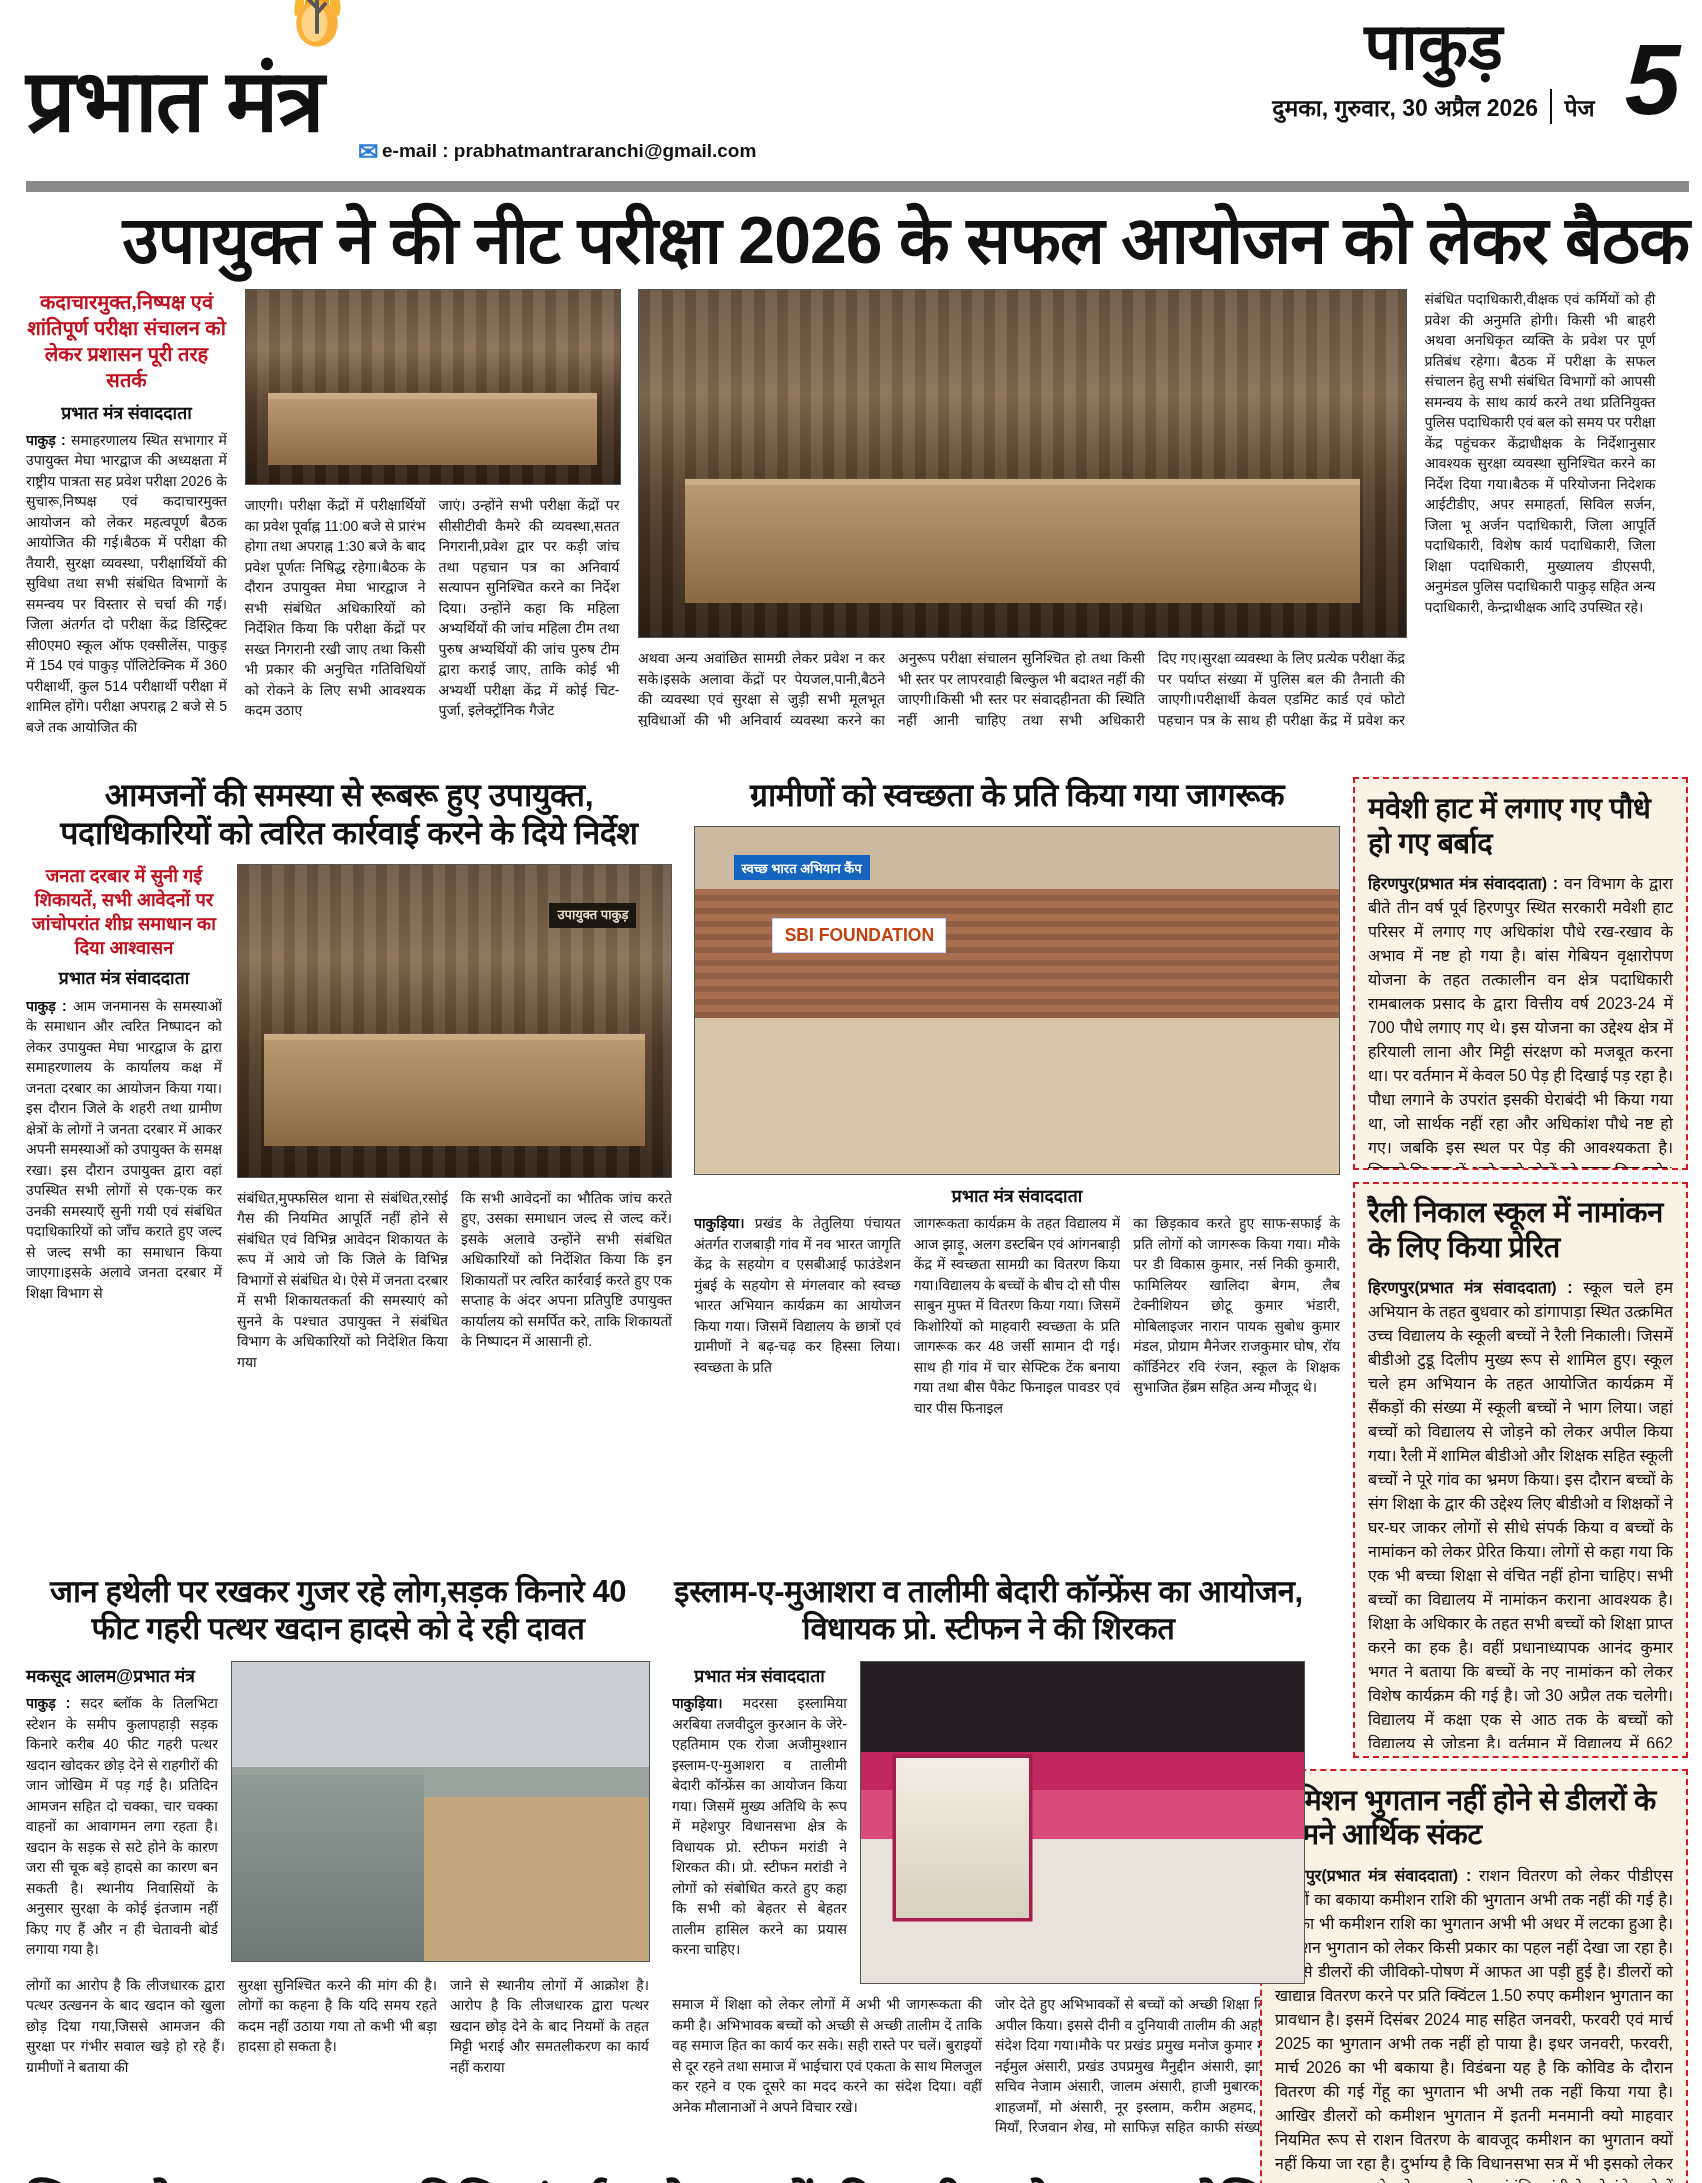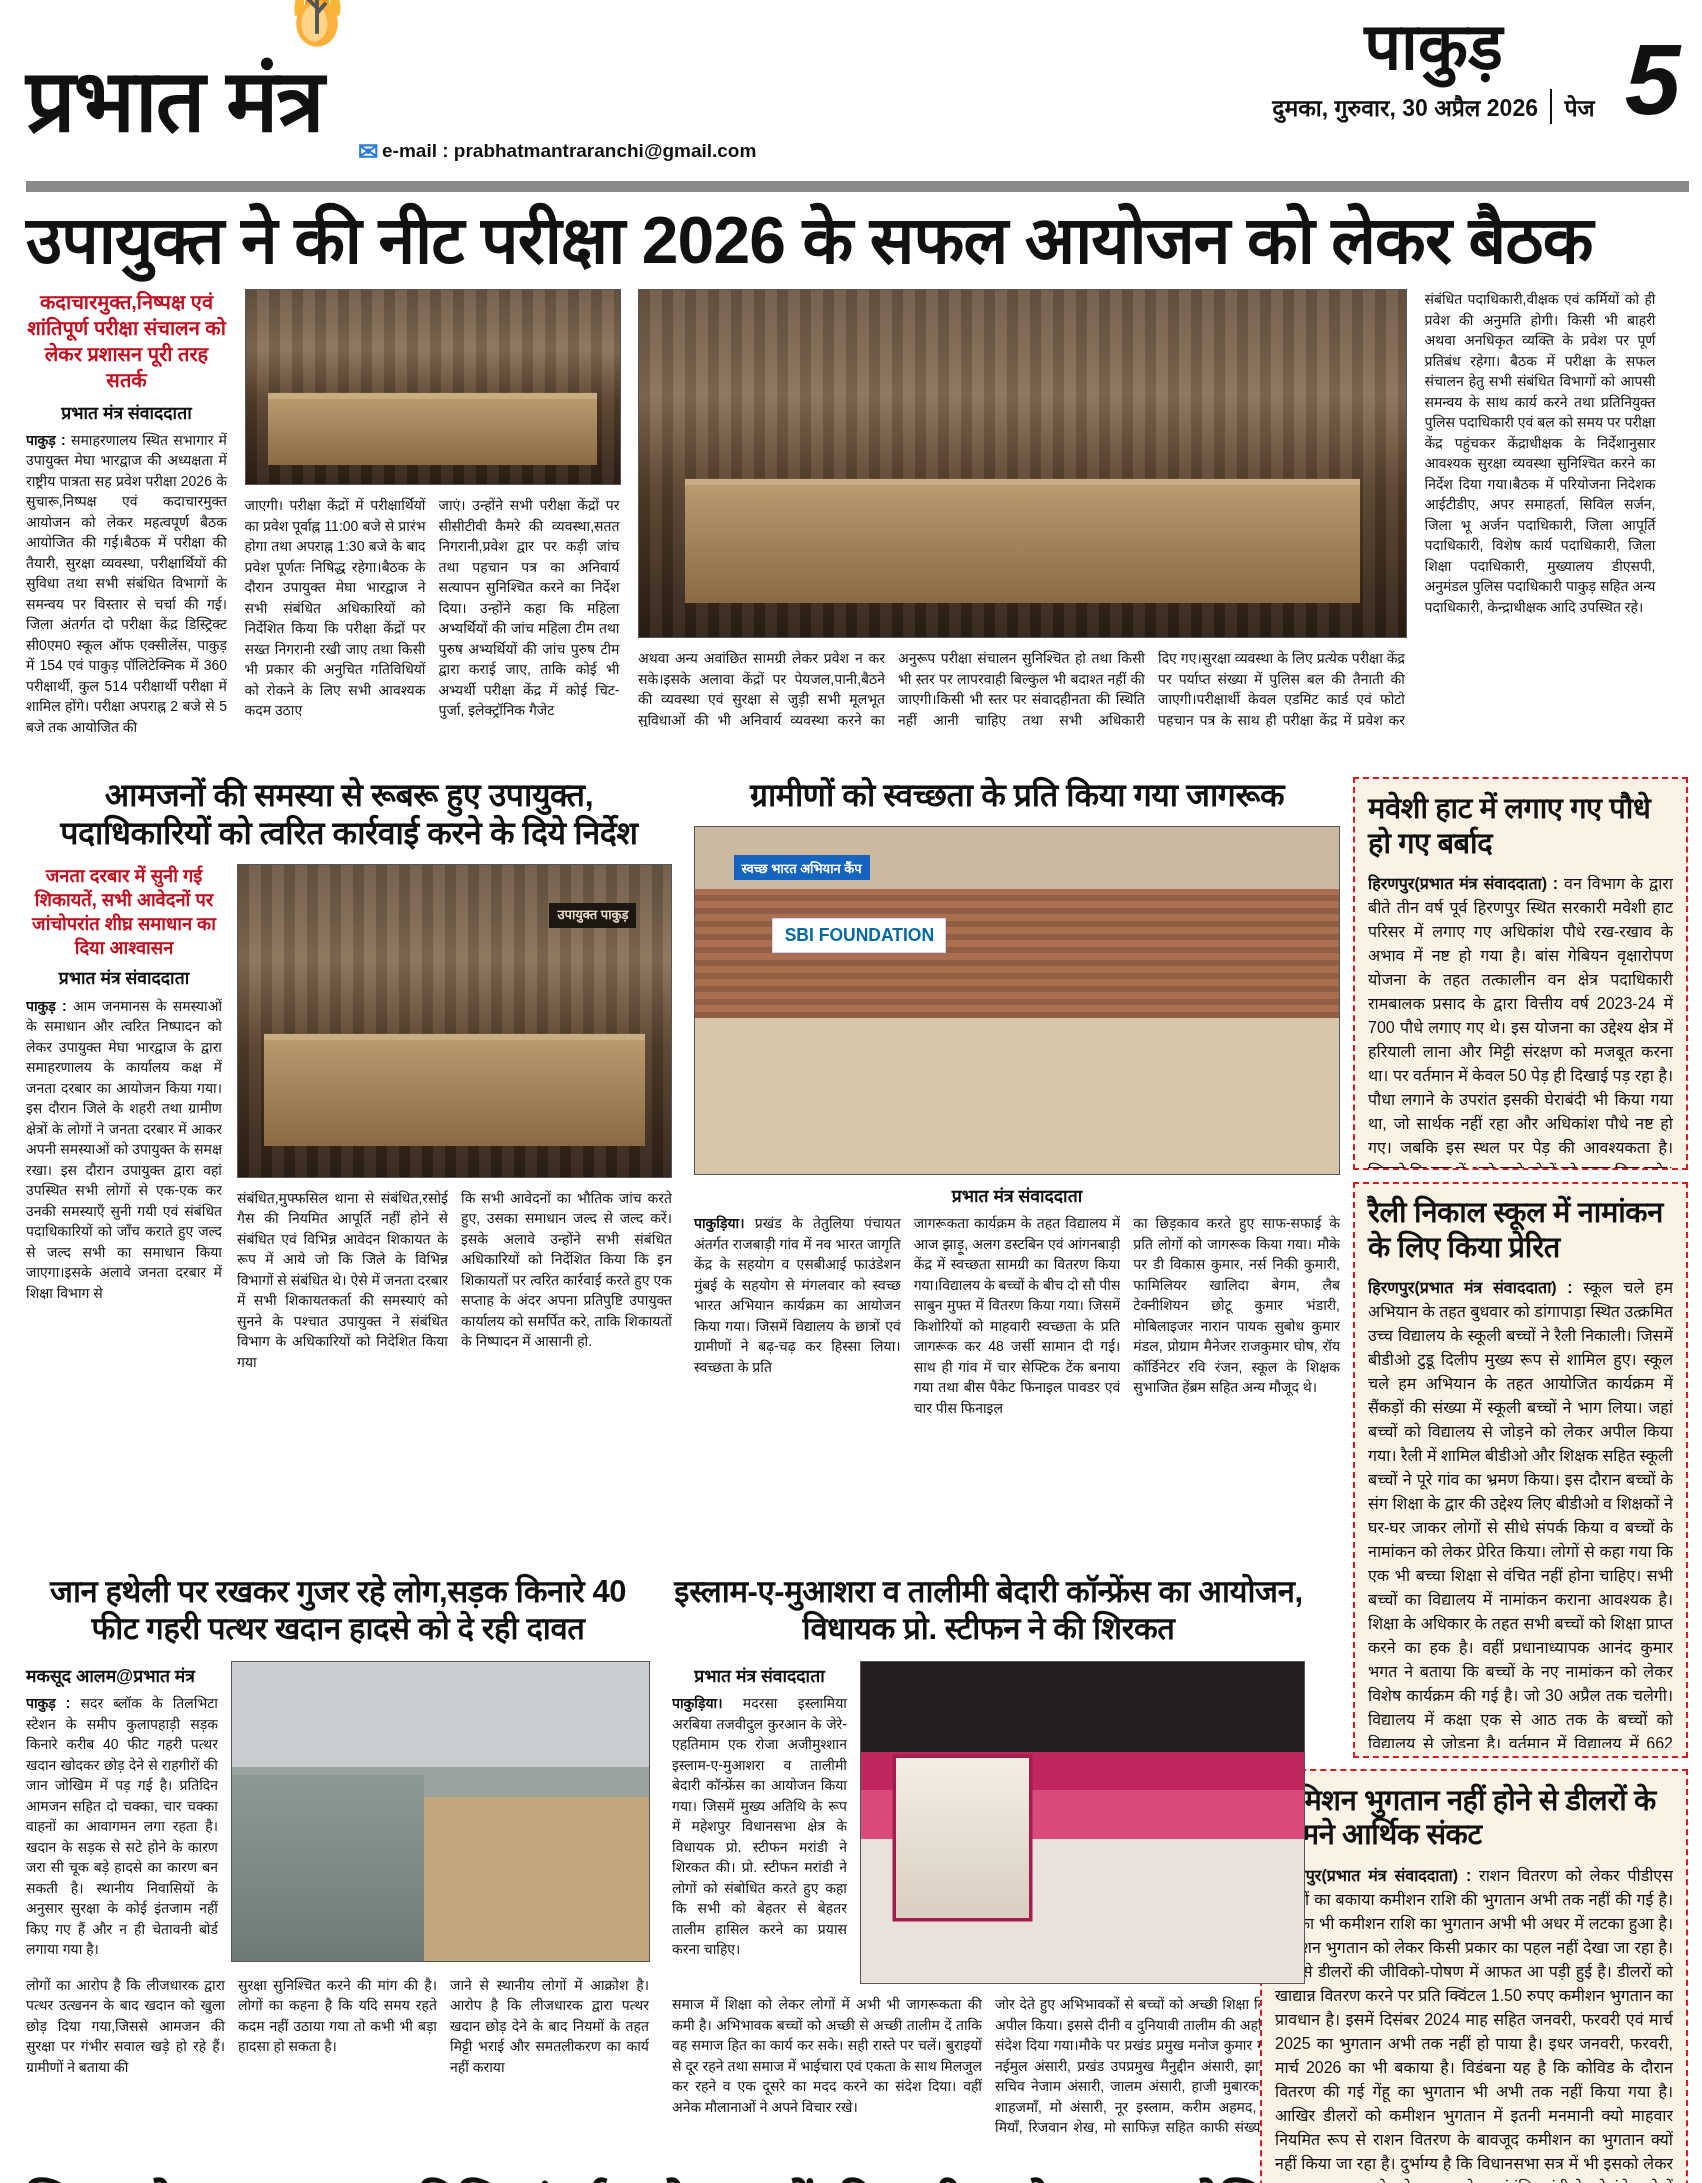--- a/index.html
+++ b/index.html
@@ -20,21 +20,21 @@
   .email-line{position:absolute;left:332px;bottom:8.7px;font-size:19px;font-weight:700;white-space:nowrap}
   .email-line .env{color:#2d7dd2;font-size:24.5px;vertical-align:middle;margin-right:3.5px}
   .mast-right{margin-left:auto;display:flex;align-items:flex-end;gap:30px;padding-right:8.7px}
   .edition-block{text-align:center}
   .edition-name{font-size:65px;font-weight:800;line-height:1.05}
   .date-row{display:flex;align-items:center;gap:12.2px;font-size:23px;font-weight:700;margin-top:7.9px}
   .vbar{width:2.2px;height:35px;background:#111}
   .page-num{font-size:100px;font-weight:800;line-height:.9;font-style:italic}
   .mast-rule{height:11.4px;background:#8a8a8a;margin:6.1px 0 11.4px 0}
   
-  .h1{font-size:66px;font-weight:800;text-align:left;line-height:1.1;letter-spacing:-0.9px}
+  .h1{font-size:66px;font-weight:800;text-align:right;line-height:1.1;letter-spacing:-0.9px}
   .h2{font-weight:800;text-align:center;line-height:1.18;letter-spacing:-0.4px}
   .red-sub{color:var(--red);font-weight:700;text-align:center;font-size:20px;line-height:1.3;margin-bottom:6.1px}
   .byline{font-weight:700;text-align:center;font-size:17.5px;margin:2.6px 0 6.1px}
   .bodytxt{font-size:14px;line-height:20.5px;text-align:justify;overflow:hidden}
   .loc{font-weight:800}
   .col{overflow:hidden}
   .photo{position:relative;border:0.9px solid #555;overflow:hidden}
   .row{display:flex;gap:var(--gut)}
   
   .wood{background:
@@ -47,21 +47,21 @@
   .village:before{content:"";position:absolute;left:0;right:0;top:18%;height:37%;
     background:repeating-linear-gradient(0deg,rgba(0,0,0,.15) 0 6.1px,transparent 6.1px 13px)}
   .quarry{background:linear-gradient(180deg,#c9cdd1 0 35%,#9aa49e 35% 45%,#c2a77c 45% 100%)}
   .quarry:before{content:"";position:absolute;left:0;top:38%;width:46%;height:62%;
     background:linear-gradient(180deg,#8d9a94,#6d7a76)}
   .conf{background:linear-gradient(180deg,#241d22 0 28%,#c2265f 28% 40%,#d84b7b 40% 55%,#e8e2da 55% 100%)}
   .conf:before{content:"";position:absolute;left:8%;top:30%;width:30%;height:50%;
     background:linear-gradient(180deg,#f3eee4,#d9cfc0);box-shadow:0 0 0 3.5px #a31e4d}
   .photo .plaque{position:absolute;right:8%;top:12%;background:#1d1712;color:#e9dcc6;
     font-size:13px;font-weight:700;padding:4.4px 7.9px;text-align:center;line-height:1.3}
-  .photo .banner{position:absolute;left:12%;top:26%;background:#fff;color:#0369a1;
+  .photo .banner{position:absolute;left:12%;top:26%;background:#fff;color:#c2410c;
     font-weight:800;font-size:17.5px;padding:6.1px 11.4px;border:1.3px solid #cfd4ff}
   .photo .ribbon{position:absolute;left:6%;top:8%;background:#1565c0;color:#fff;
     font-weight:700;font-size:13px;padding:3.5px 7.9px}
   
   .zones{display:flex;gap:13px;align-items:flex-start}
   .zone-main{width:1314px}
   .zone-rail{width:335px;display:flex;flex-direction:column;gap:11.4px}
   .box{background:var(--cream);border:2.6px dashed var(--dash);padding:11.4px 13px;overflow:hidden}
   .box .bh{font-size:29px;line-height:1.2;text-align:left}
   .box .bodytxt{font-size:16px;line-height:24px}

